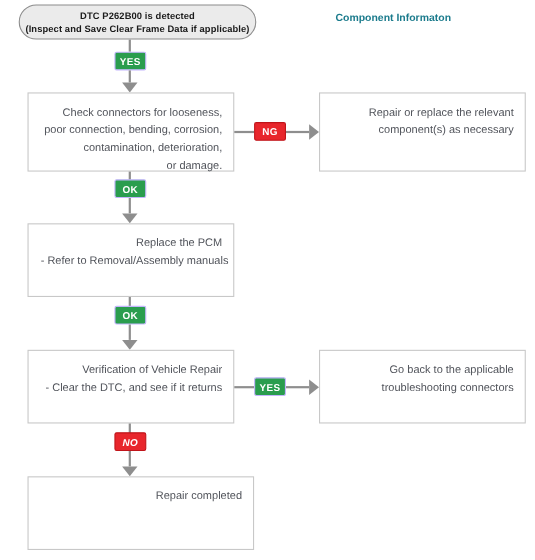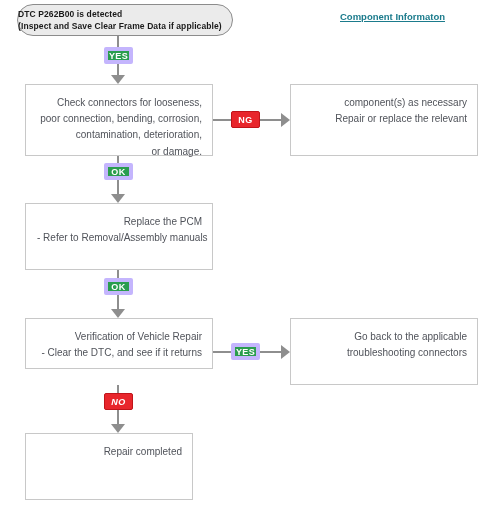--- a/index.html
+++ b/index.html
@@ -28,39 +28,38 @@
     left: 17px;
     top: 4px;
     width: 216px;
     height: 32px;
     box-sizing: border-box;
     background: #ebebeb;
     border: 1px solid #8c8c8c;
     border-radius: 17px;
     display: flex;
     flex-direction: column;
-    align-items: flex-start;
+    align-items: center;
     justify-content: center;
     font-size: 8.5px;
     font-weight: bold;
     color: #1a1a1a;
     line-height: 1.45;
     text-align: center;
   }
   .title-pill .l1 { letter-spacing: 0.1px; }
   .title-pill .l2 { letter-spacing: 0.1px; }
 
   .comp-link {
     position: absolute;
-    left: 340px;
+    left: 305px;
     top: 11px;
     font-size: 9.5px;
     font-weight: bold;
     color: #1b7b8c;
-    text-decoration: underline;
     white-space: nowrap;
     cursor: pointer;
   }
 
   
   .box {
     position: absolute;
     box-sizing: border-box;
     background: #ffffff;
     border: 1px solid #c8c8c8;
@@ -68,23 +67,23 @@
     font-size: 10px;
     line-height: 1.62;
     color: #50535a;
     text-align: right;
   }
   .box .ln { display: block; white-space: nowrap; }
 
   .box-check  { left: 25px;  top: 84px;  width: 188px; height: 72px; }
   .box-repair { left: 290px; top: 84px;  width: 188px; height: 72px; }
   .box-pcm    { left: 25px;  top: 203px; width: 188px; height: 67px; }
-  .box-verify { left: 25px;  top: 318px; width: 188px; height: 51px; }
+  .box-verify { left: 25px;  top: 318px; width: 188px; height: 67px; }
   .box-goback { left: 290px; top: 318px; width: 188px; height: 67px; padding-left: 26px; }
-  .box-done   { left: 25px;  top: 433px; width: 168px; height: 67px; }
+  .box-done   { left: 25px;  top: 433px; width: 206px; height: 67px; }
 
   
   .vline {
     position: absolute;
     width: 2px;
     background: #8e8e8e;
     left: 117px;
   }
   .hline {
     position: absolute;
@@ -117,21 +116,21 @@
     align-items: center;
     justify-content: center;
     font-size: 9px;
     font-weight: bold;
     color: #ffffff;
     letter-spacing: 0.4px;
     height: 17px;
     width: 29px;
     border-radius: 2px;
   }
-  .badge.green { background: #2a9d4e; border: 4px solid #c4b5fd; }
+  .badge.green { background: #2a9d4e; border: 1px solid #c4b5fd; }
   .badge.red   { background: #e8262c; border: 1px solid #c0141a; }
 </style>
 </head>
 <body>
 
 <div id="chart">
 
   <div class="title-pill">
     <span class="l1">DTC P262B00 is detected</span>
     <span class="l2">(Inspect and Save Clear Frame Data if applicable)</span>
@@ -150,22 +149,22 @@
     <span class="ln">contamination, deterioration,</span>
     <span class="ln">or damage.</span>
   </div>
 
   <div class="hline" style="left:213px; top:119px; width:18px;"></div>
   <div class="badge red" style="left:231px; top:111px;">NG</div>
   <div class="hline" style="left:260px; top:119px; width:21px;"></div>
   <div class="arrow-right" style="left:281px; top:113px;"></div>
 
   <div class="box box-repair">
+    <span class="ln">Repair or replace the relevant</span>
     <span class="ln">component(s) as necessary</span>
-    <span class="ln">Repair or replace the relevant</span>
   </div>
 
   <div class="vline" style="top:156px; height:11px;"></div>
   <div class="badge green" style="left:104px; top:163px;">OK</div>
   <div class="vline" style="top:180px; height:14px;"></div>
   <div class="arrow-down" style="top:194px;"></div>
 
   <div class="box box-pcm">
     <span class="ln">Replace the PCM</span>
     <span class="ln">- Refer to Removal/Assembly manuals</span>

